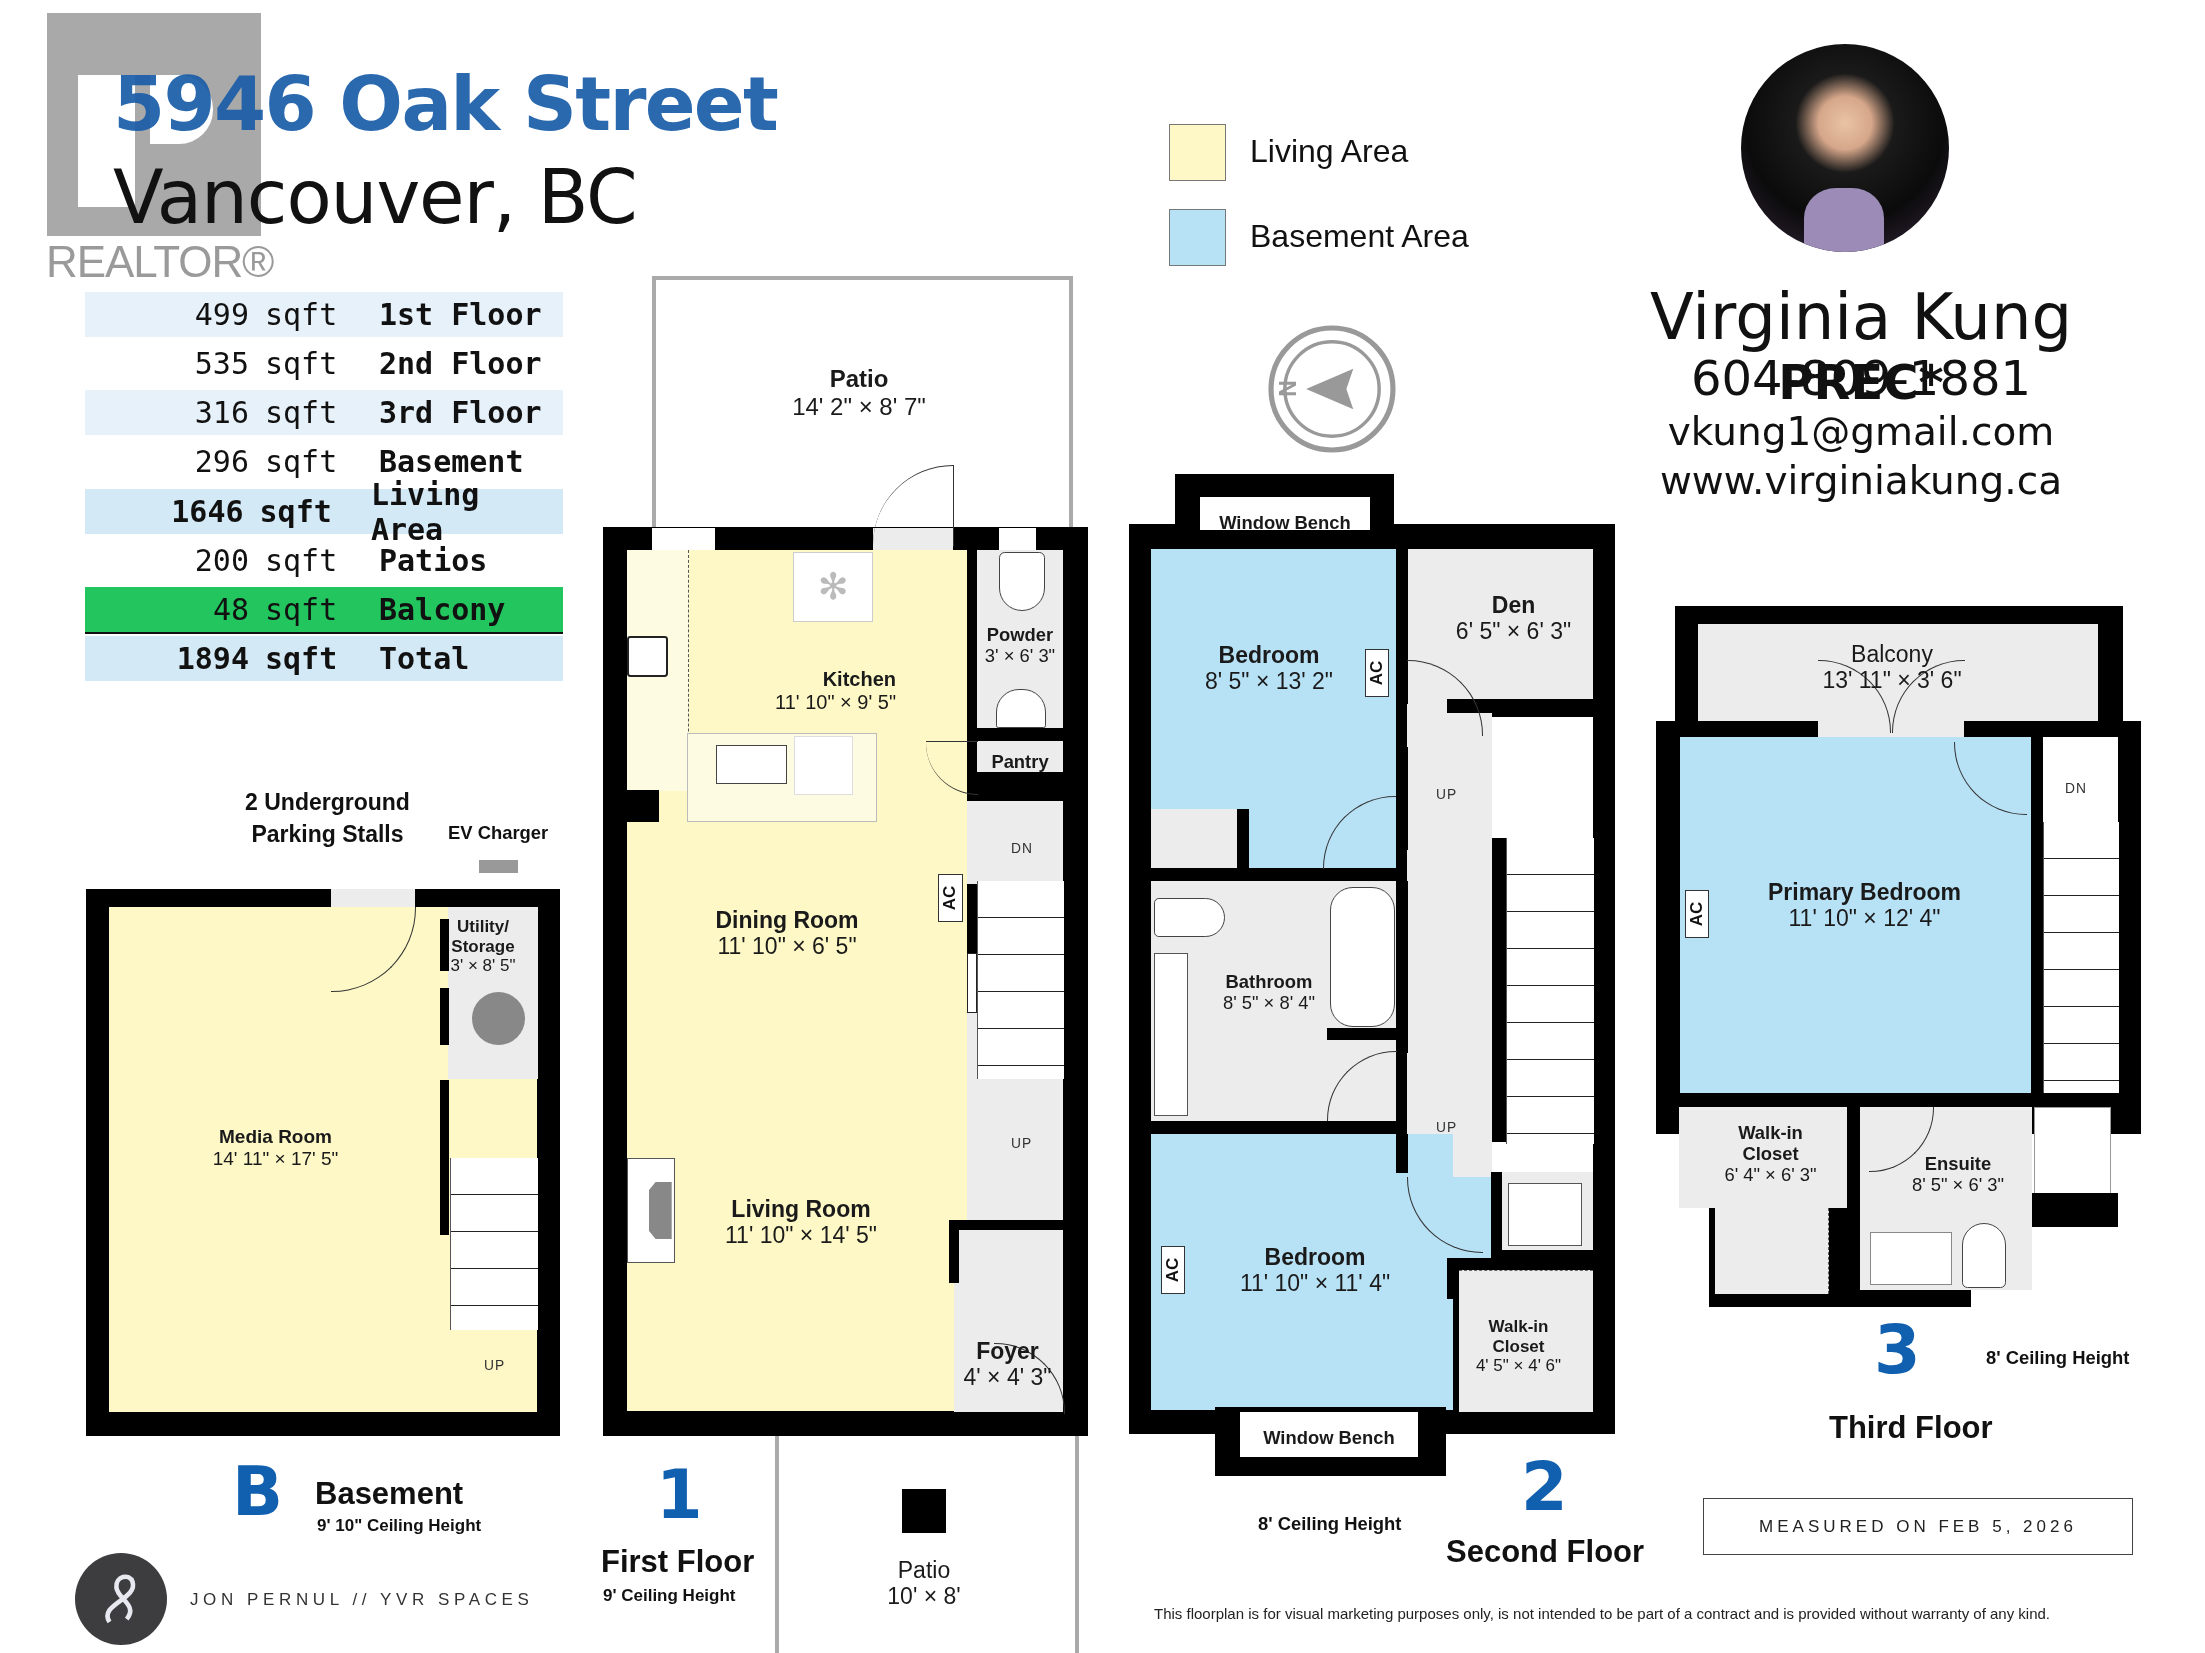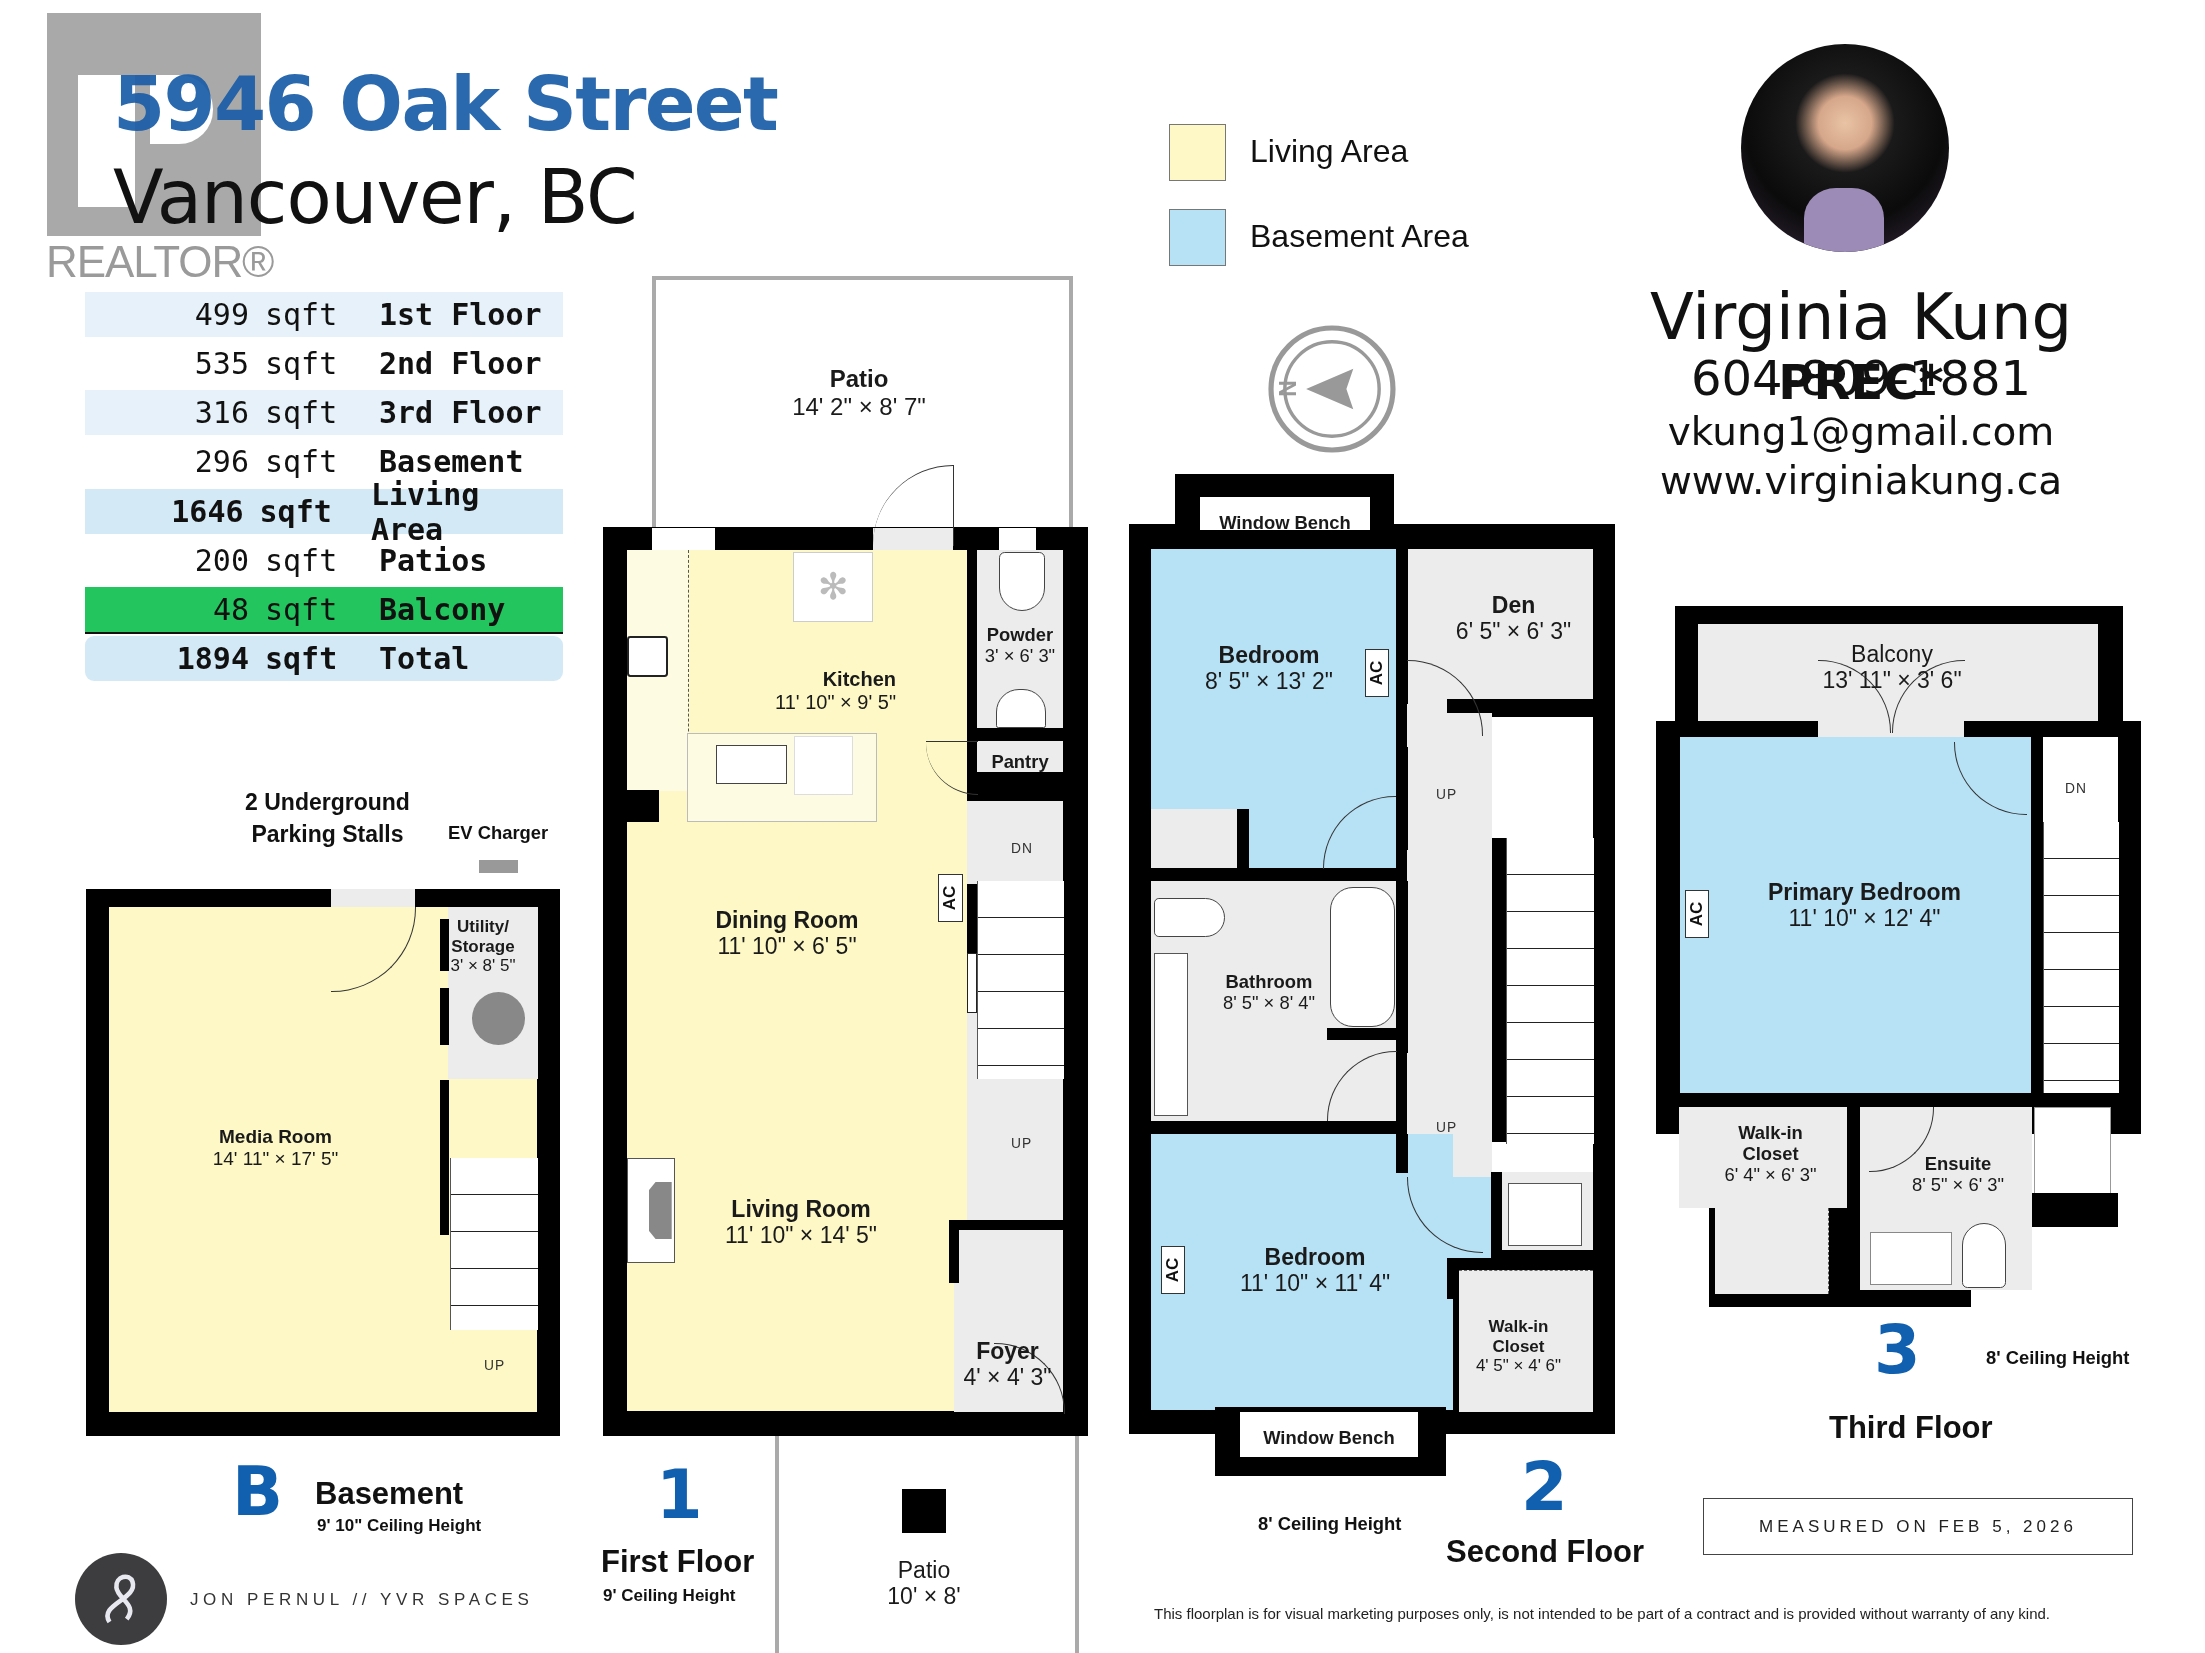--- a/index.html
+++ b/index.html
@@ -69,21 +69,21 @@
       <span class="num">200</span>
       <span class="unit">sqft</span>
       <span class="lbl">Patios</span>
     </div>
   <div class="sqft-row" style="top:587px;background:#22c55e;">
       <span class="num">48</span>
       <span class="unit">sqft</span>
       <span class="lbl">Balcony</span>
     </div>
   <div class="abs" style="left:85px;top:632px;width:478px;height:2.3px;background:#111;"></div>
-  <div class="sqft-row" style="top:636px;background:#d4e9f6;font-weight:700;border-radius:9px;">
+  <div class="sqft-row" style="top:636px;background:#d4e9f6;font-weight:700;">
       <span class="num">1894</span>
       <span class="unit">sqft</span>
       <span class="lbl">Total</span>
     </div>
 </div>
 
 <div>
   <div class="abs" style="left:1169px;top:124px;width:55px;height:55px;background:#fdf8c5;border:1.7px solid #777;"></div>
   <div class="abs" style="left:1250px;top:133px;font-size:32px;">Living Area</div>
   <div class="abs" style="left:1169px;top:209px;width:55px;height:55px;background:#b7e1f5;border:1.7px solid #777;"></div>

